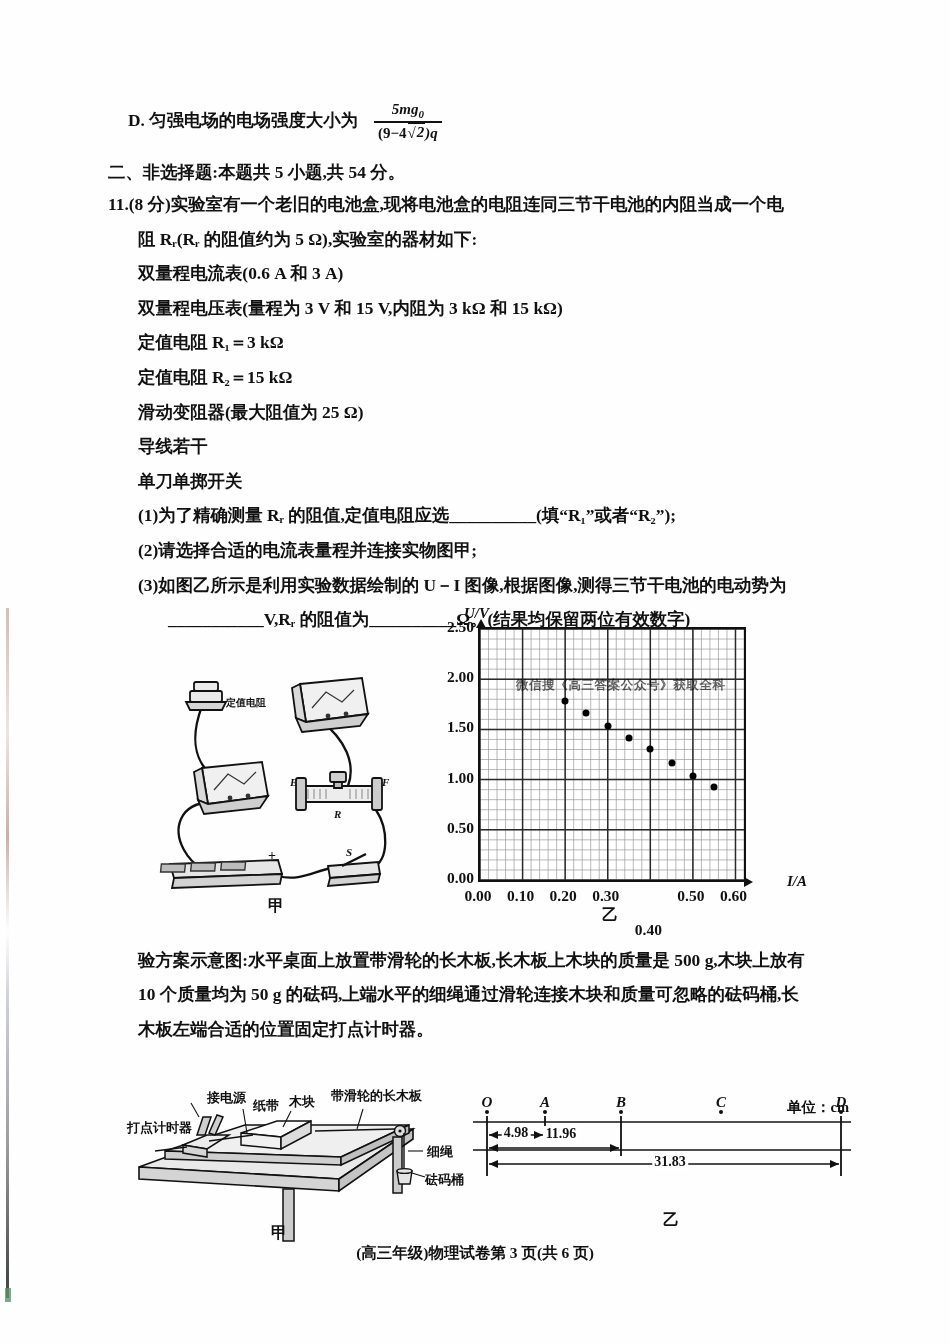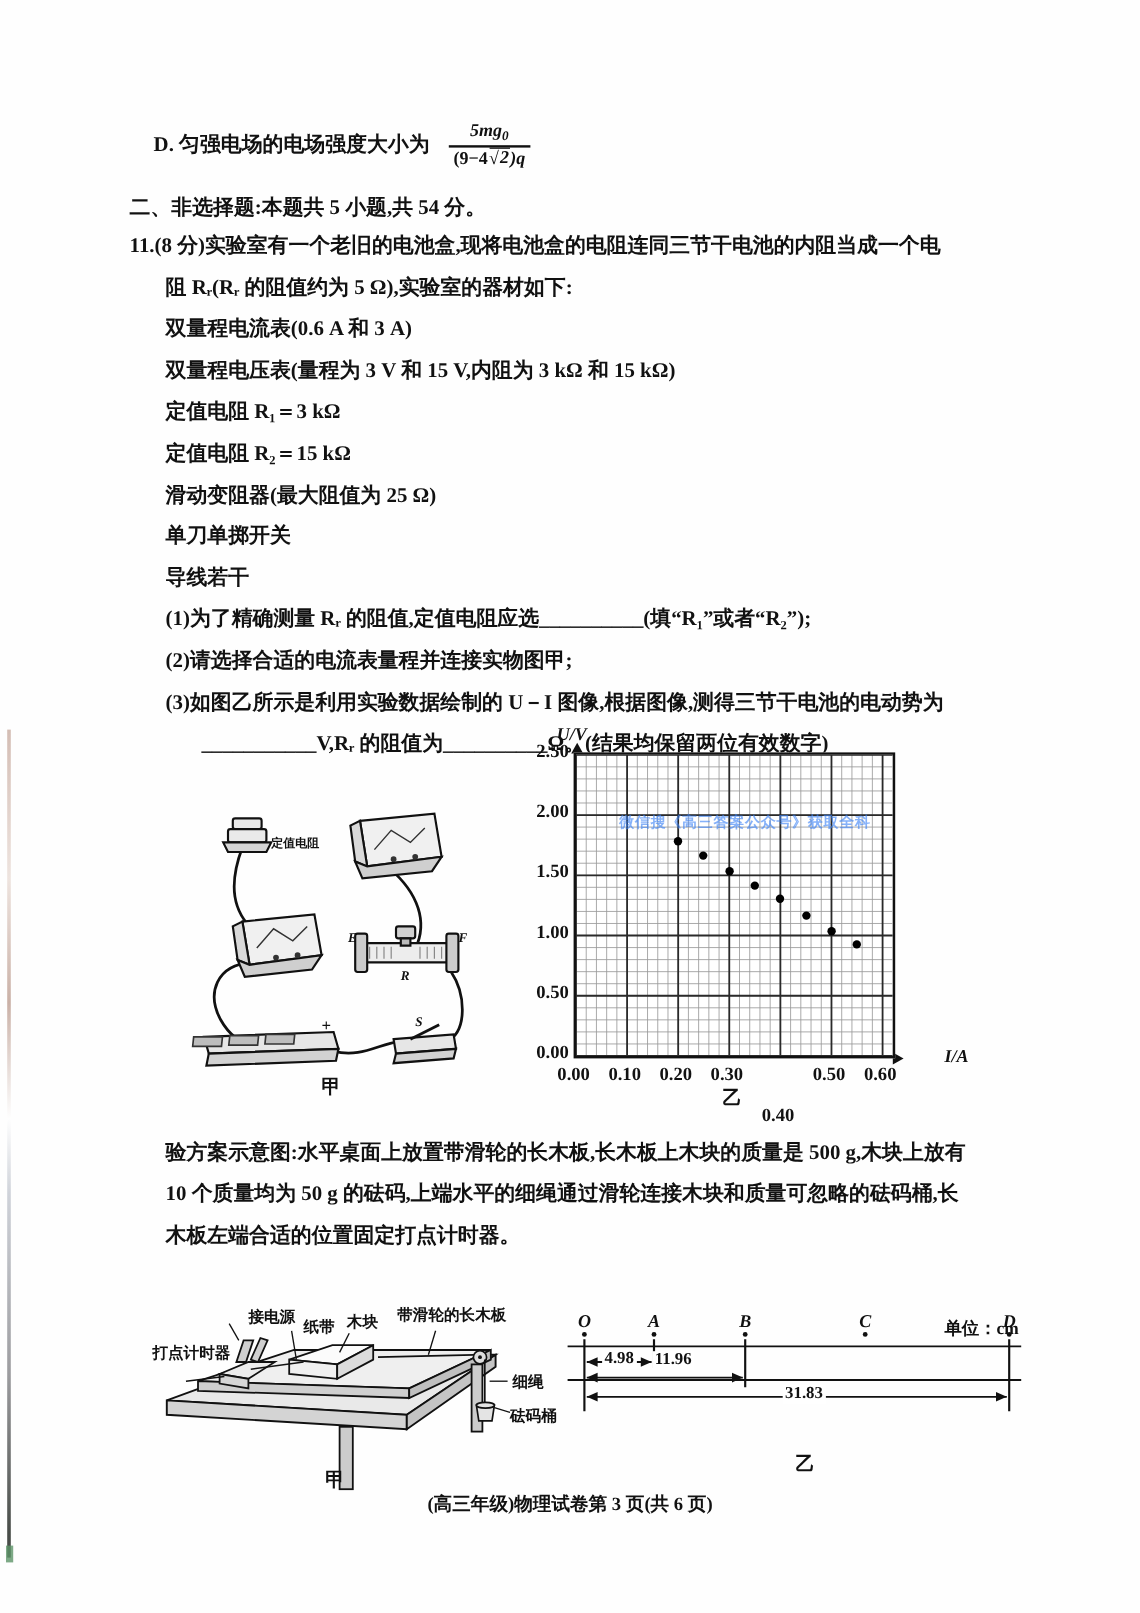--- a/index.html
+++ b/index.html
@@ -48,21 +48,21 @@
   .q12 .row{font-size:17.4px;font-weight:600;margin-bottom:10.4px;white-space:nowrap;}
 
   
   .chart-wrap{position:absolute;left:452px;top:605px;width:360px;height:330px;}
   .ylab{position:absolute;left:12px;top:0px;font-style:italic;font-weight:700;font-size:15px;}
   .xlab{position:absolute;left:335px;top:268px;font-style:italic;font-weight:700;font-size:15px;}
   .plot{position:absolute;left:26px;top:22px;width:268px;height:255px;border:2.2px solid #111;background:#fff;box-sizing:border-box;}
   .gridlayer{position:absolute;inset:0;}
   .ytick{position:absolute;right:272px;font-size:15.5px;font-weight:700;text-align:right;width:60px;transform:translateY(-50%);}
   .xtick{position:absolute;top:282px;font-size:15.5px;font-weight:700;text-align:center;width:50px;transform:translateX(-50%);}
-  .wmark{position:absolute;left:36px;top:48px;font-size:12.5px;font-weight:700;color:#3b82f6;opacity:.62;letter-spacing:.6px;white-space:nowrap;}
+  .wmark{position:absolute;left:36px;top:48px;font-size:12.5px;font-weight:700;color:#000000;opacity:.62;letter-spacing:.6px;white-space:nowrap;}
   .dot{position:absolute;width:7px;height:7px;background:#000;border-radius:50%;transform:translate(-50%,-50%);}
   .axis-arrow-y{position:absolute;left:24px;top:14px;width:0;height:0;border-left:5px solid transparent;border-right:5px solid transparent;border-bottom:9px solid #111;}
   .axis-arrow-x{position:absolute;left:292px;top:272px;width:0;height:0;border-top:5px solid transparent;border-bottom:5px solid transparent;border-left:9px solid #111;}
   .jia-lbl{position:absolute;font-size:16px;font-weight:700;}
 
   
   .circuit{position:absolute;left:150px;top:668px;width:270px;height:250px;}
   .lbl-s{position:absolute;font-style:italic;font-weight:700;font-size:11px;}
   .fixedR-lbl{position:absolute;left:76px;top:28px;font-size:10px;font-weight:700;white-space:nowrap;}
 
@@ -99,22 +99,22 @@
   <div class="sec-head">二、非选择题:本题共 5 小题,共 54 分。</div>
 
   <div class="q11">
     <div class="row">11.(8 分)实验室有一个老旧的电池盒,现将电池盒的电阻连同三节干电池的内阻当成一个电</div>
     <div class="row indent">阻 Rᵣ(Rᵣ 的阻值约为 5 Ω),实验室的器材如下:</div>
     <div class="row indent">双量程电流表(0.6 A 和 3 A)</div>
     <div class="row indent">双量程电压表(量程为 3 V 和 15 V,内阻为 3 kΩ 和 15 kΩ)</div>
     <div class="row indent">定值电阻 R₁＝3 kΩ</div>
     <div class="row indent">定值电阻 R₂＝15 kΩ</div>
     <div class="row indent">滑动变阻器(最大阻值为 25 Ω)</div>
+    <div class="row indent">导线若干</div>
     <div class="row indent">单刀单掷开关</div>
-    <div class="row indent">导线若干</div>
     <div class="row indent">(1)为了精确测量 Rᵣ 的阻值,定值电阻应选__________(填“R₁”或者“R₂”);</div>
     <div class="row indent">(2)请选择合适的电流表量程并连接实物图甲;</div>
     <div class="row indent">(3)如图乙所示是利用实验数据绘制的 U－I 图像,根据图像,测得三节干电池的电动势为</div>
     <div class="row" style="padding-left:60px">___________V,Rᵣ 的阻值为__________Ω。(结果均保留两位有效数字)</div>
   </div>
 
   <div class="circuit">
     <svg width="270" height="250" viewBox="0 0 270 250">
       <g fill="none" stroke="#111" stroke-width="2.3" stroke-linecap="round">
         <path d="M52 38 C 40 70, 44 92, 62 108"></path>

